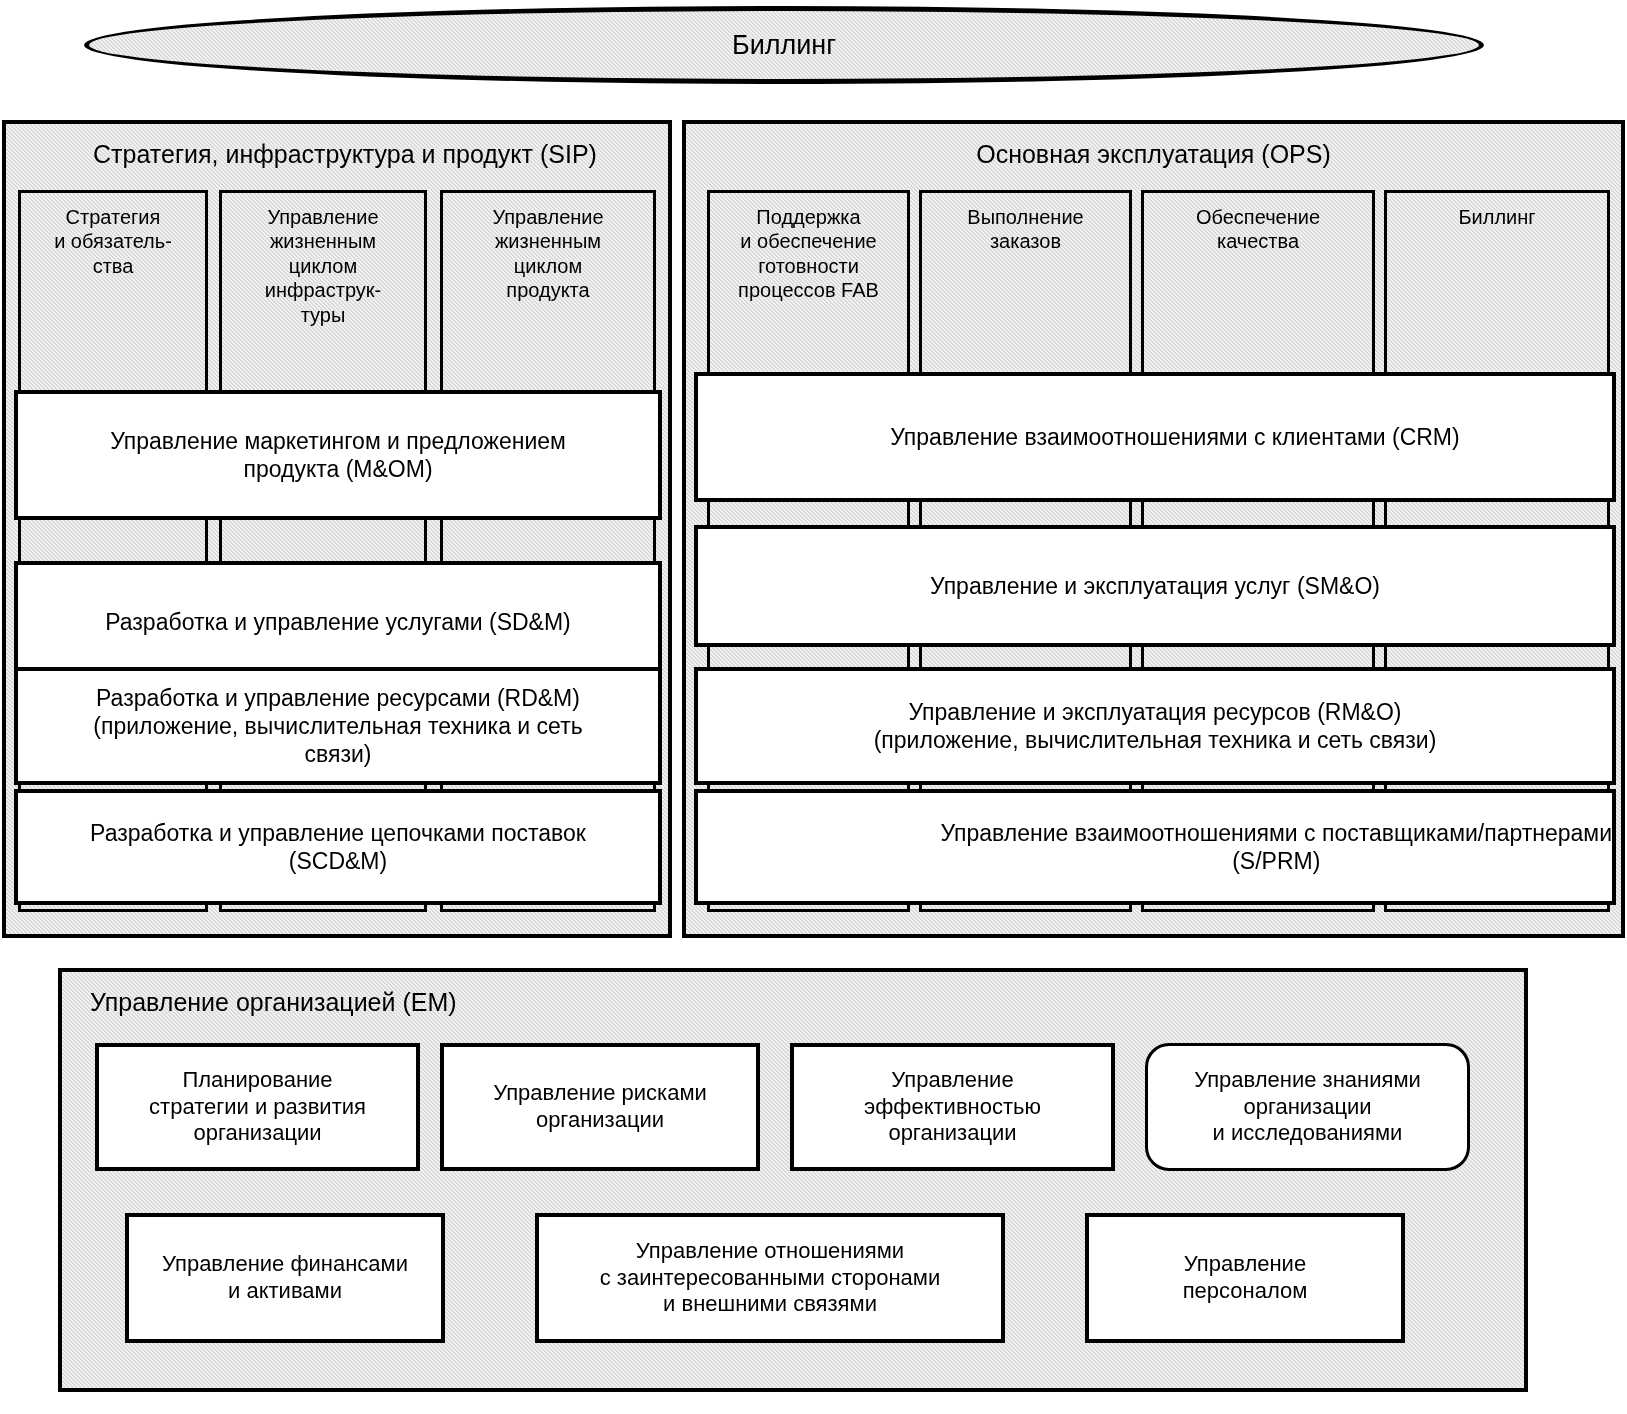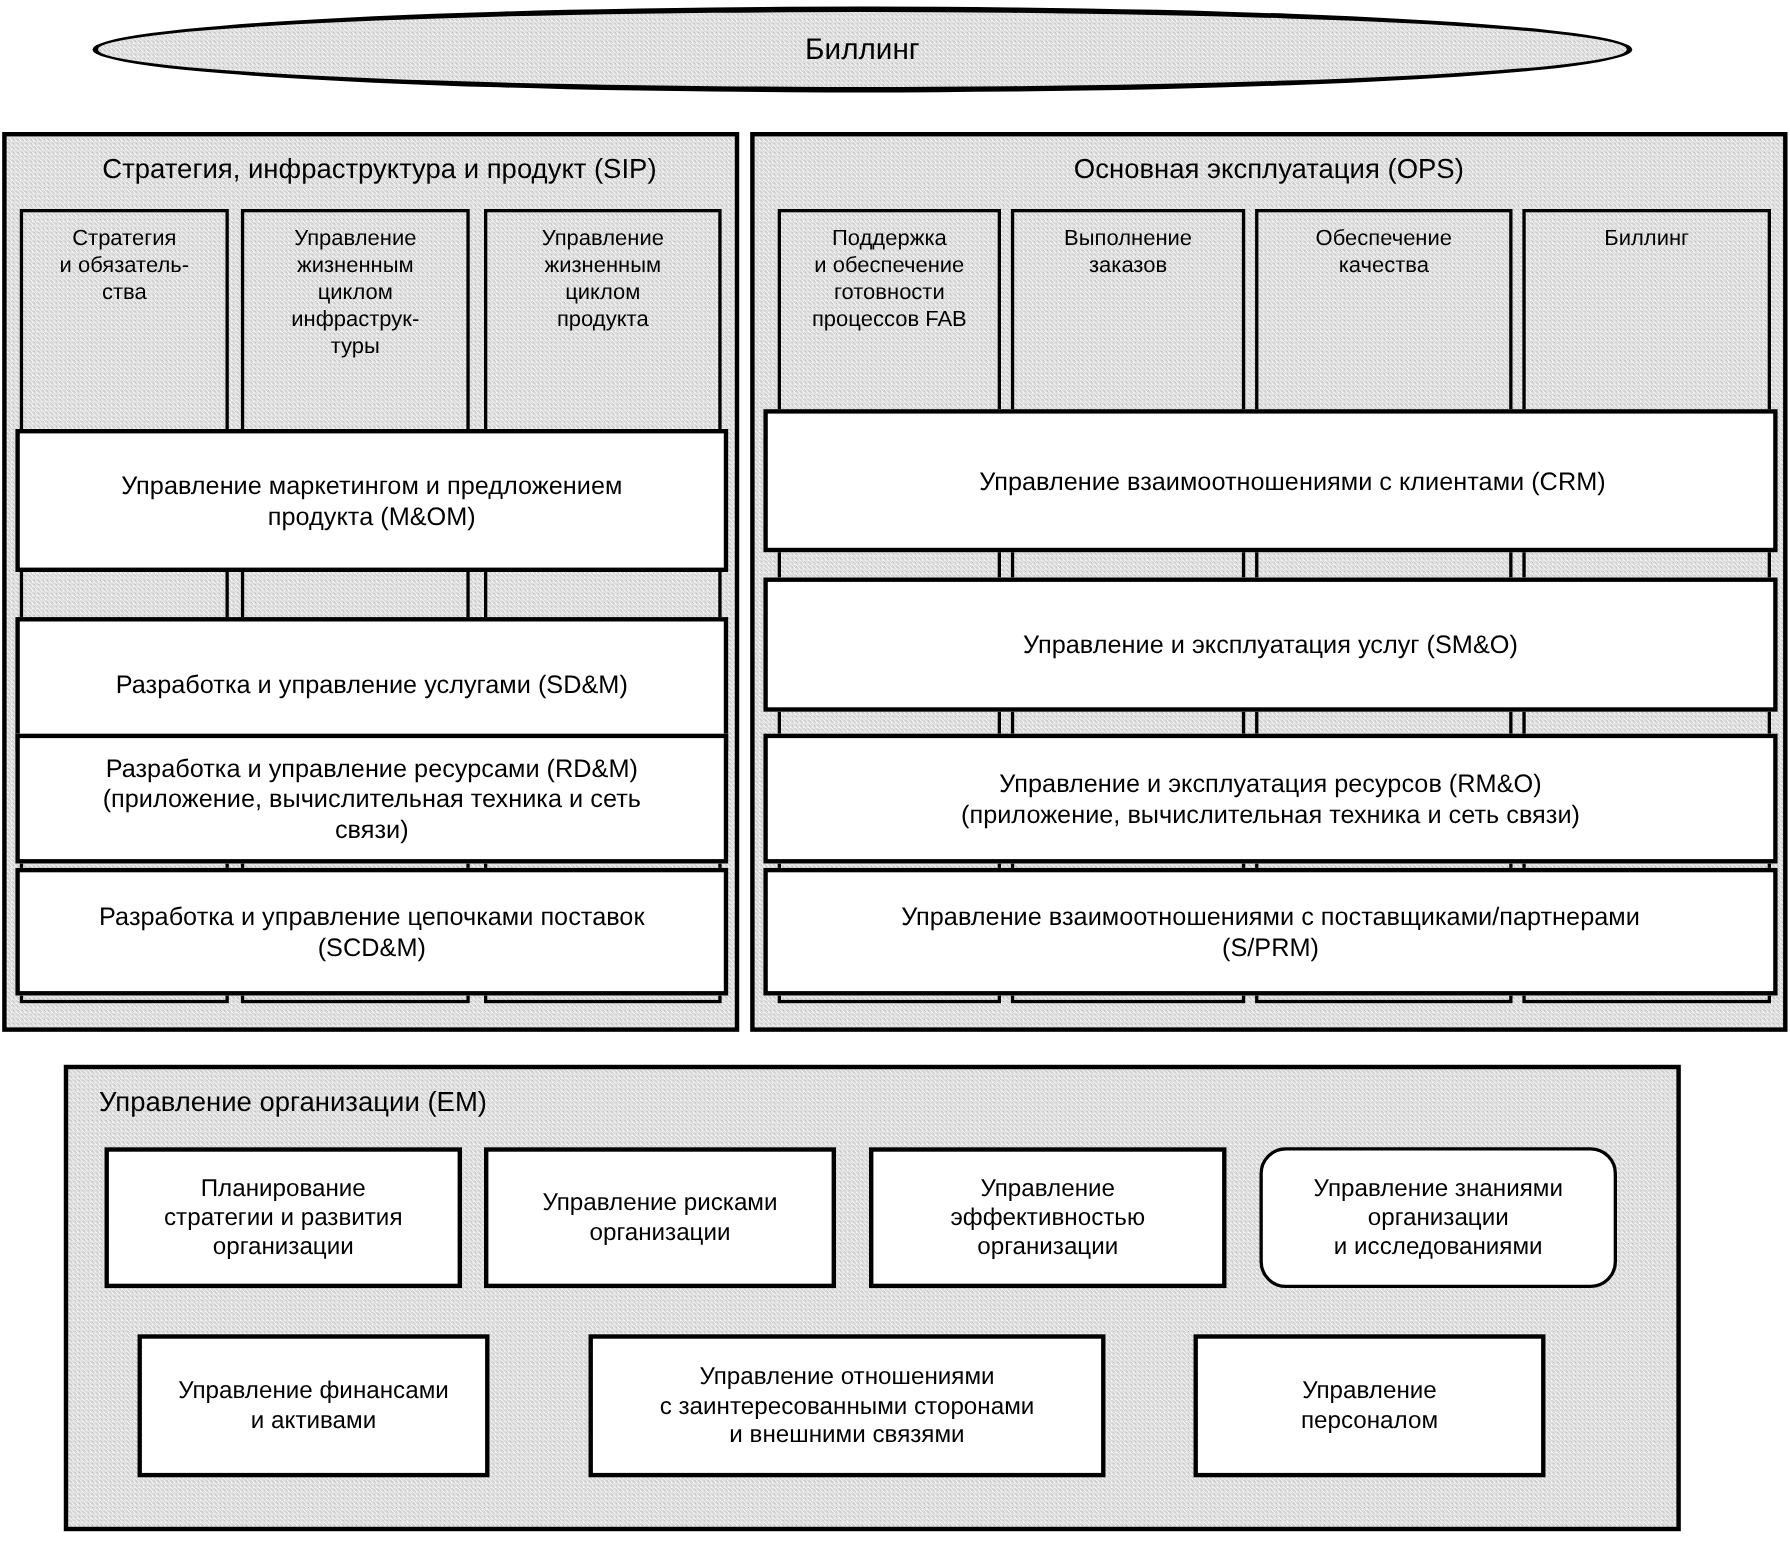--- a/index.html
+++ b/index.html
@@ -157,26 +157,26 @@
 
 <div class="abs ctr hlayer" style="left:694px; top:372px; width:922px; height:130px;padding-left:40px;">
   <span>Управление взаимоотношениями с клиентами (CRM)</span>
 </div>
 <div class="abs ctr hlayer" style="left:694px; top:525px; width:922px; height:122px;">
   <span>Управление и эксплуатация услуг (SM&amp;O)</span>
 </div>
 <div class="abs ctr hlayer" style="left:694px; top:667px; width:922px; height:118px;">
   <span>Управление и эксплуатация ресурсов (RM&amp;O)<br>(приложение, вычислительная техника и сеть связи)</span>
 </div>
-<div class="abs ctr hlayer" style="left:694px; top:789px; width:922px; height:116px;">
+<div class="abs ctr hlayer" style="left:694px; top:789px; width:922px; height:116px;justify-content:flex-end;">
   <span>Управление взаимоотношениями с поставщиками/партнерами<br>(S/PRM)</span>
 </div>
 
 <div class="abs hatch" id="em-frame">
-  <div id="em-title">Управление организации (EM)</div>
+  <div id="em-title">Управление организацией (EM)</div>
 </div>
 
 <div class="abs ctr em-box" style="left:95px;  top:1043px; width:325px; height:128px;">
   <span>Планирование<br>стратегии и развития<br>организации</span>
 </div>
 <div class="abs ctr em-box" style="left:440px; top:1043px; width:320px; height:128px;">
   <span>Управление рисками<br>организации</span>
 </div>
 <div class="abs ctr em-box" style="left:790px; top:1043px; width:325px; height:128px;">
   <span>Управление<br>эффективностью<br>организации</span>

